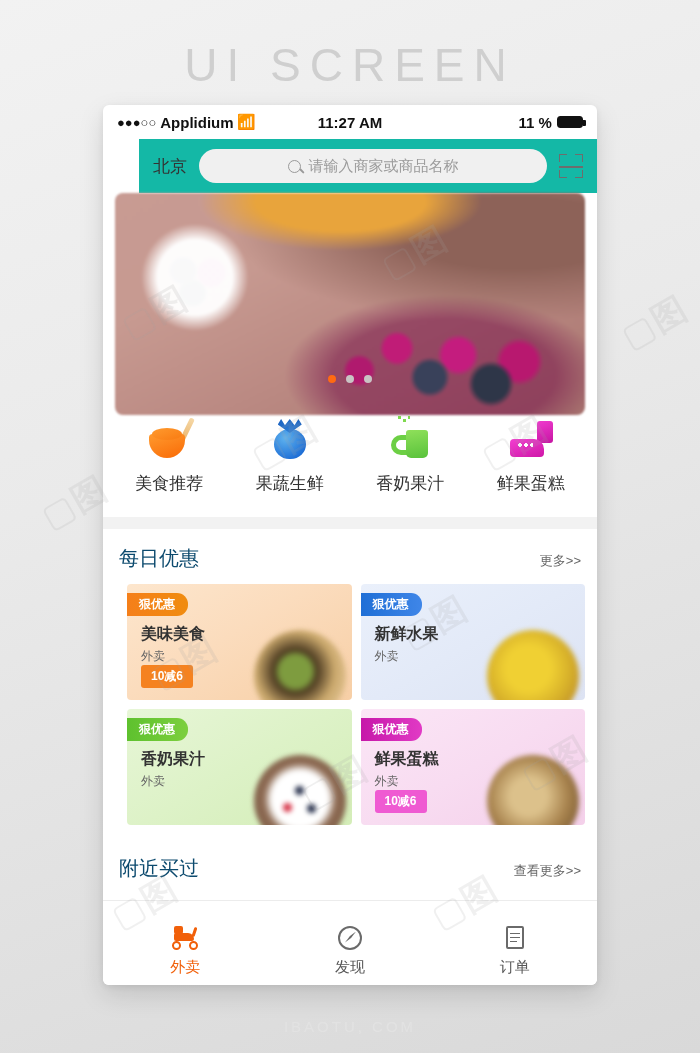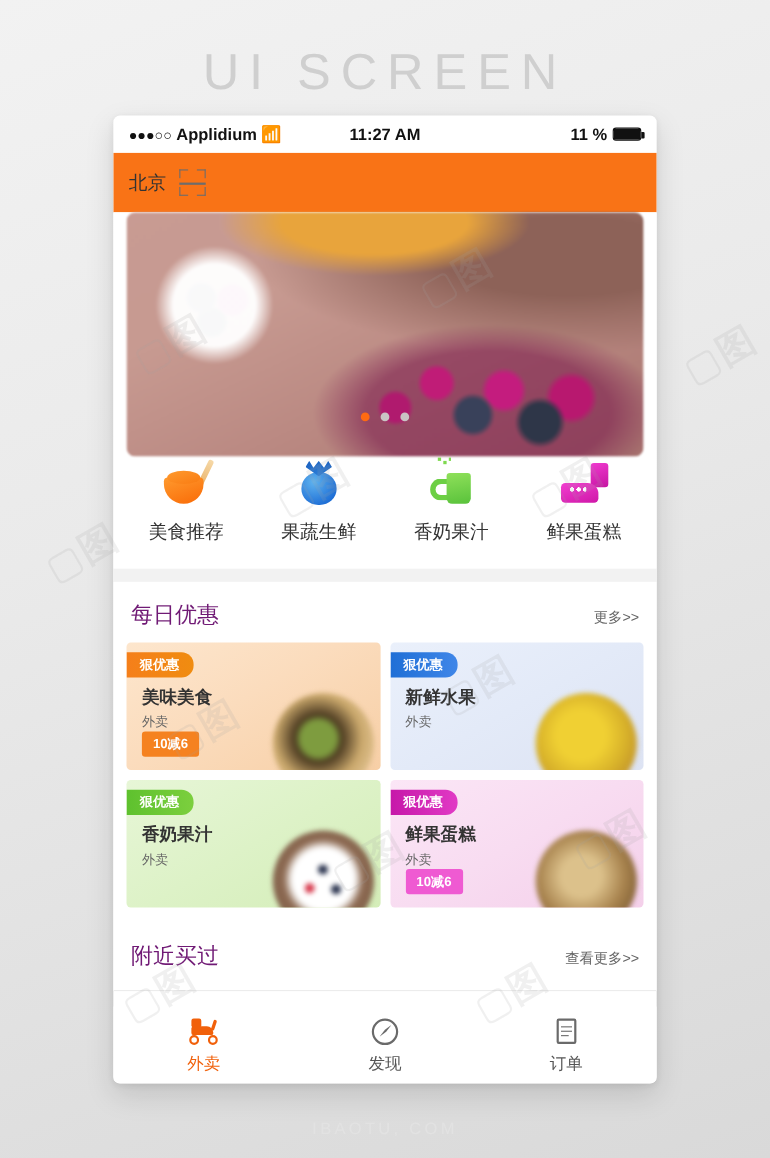--- a/index.html
+++ b/index.html
@@ -80,22 +80,23 @@
     border-radius: 0 1px 1px 0;
   }
 
   
   .searchrow {
     height: 54px;
     display: flex;
     align-items: center;
     padding: 0 14px;
     gap: 12px;
-    background: #f97316;
+    background: #14b8a6;
     flex: 0 0 auto;
+    margin-left: 36px;
   }
   .city { font-size: 17px; color: #333; white-space: nowrap; }
   .searchbox {
     flex: 1;
     height: 34px;
     background: #f0f0f0;
     border-radius: 17px;
     display: flex;
     align-items: center;
     justify-content: center;
@@ -245,28 +246,28 @@
   }
 
   .gap { height: 12px; background: #f2f2f2; flex: 0 0 auto; }
 
   
   .section { background:#fff; flex: 0 0 auto; }
   .sec-head {
     display:flex; align-items: baseline; justify-content: space-between;
     padding: 16px 16px 12px 16px;
   }
-  .sec-title { font-size: 20px; color: #701a75; }
+  .sec-title { font-size: 20px; color: #0c4a6e; }
   .sec-more { font-size: 13px; color: #666; }
 
   .deal-grid {
     display: grid;
     grid-template-columns: 1fr 1fr;
     gap: 9px;
-    padding: 0 12px 14px 12px;
+    padding: 0 12px 14px 24px;
   }
   .deal {
     position: relative;
     height: 116px;
     border-radius: 4px;
     overflow: hidden;
   }
   .deal.c1 { background: linear-gradient(150deg,#fde6cd 0%, #fbdcbd 45%, #f7cfa6 100%); }
   .deal.c2 { background: linear-gradient(150deg,#eaf0fb 0%, #e3eaf8 50%, #dde3f3 100%); }
   .deal.c3 { background: linear-gradient(150deg,#e7f6d7 0%, #ddf2c7 50%, #d4edb8 100%); }
@@ -415,20 +416,24 @@
     </div>
     <div class="sb-center">11:27 AM</div>
     <div class="sb-right">
       <span>11 %</span>
       <span class="battery"></span>
     </div>
   </div>
 
   <div class="searchrow">
     <span class="city">北京</span>
+    <div class="searchbox">
+      <span class="mag"></span>
+      <span class="search-ph">请输入商家或商品名称</span>
+    </div>
     <div class="scan">
       <i></i>
         <i></i>
         <i></i>
         <i></i>
         <i class="bar"></i>
     </div>
   </div>
 
   <div class="banner-wrap">

